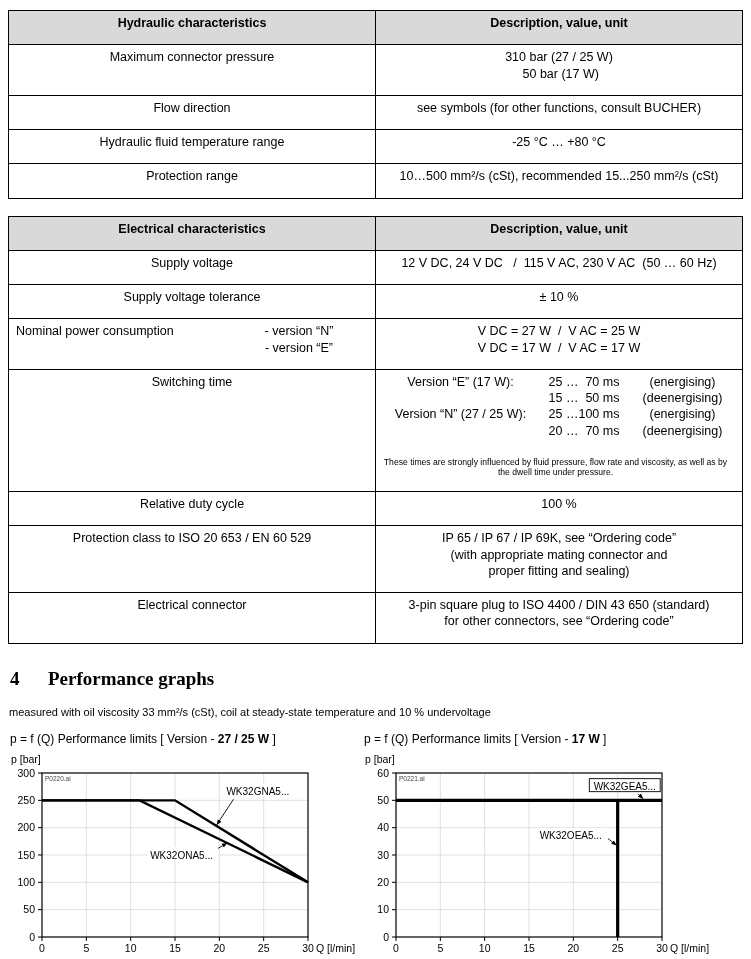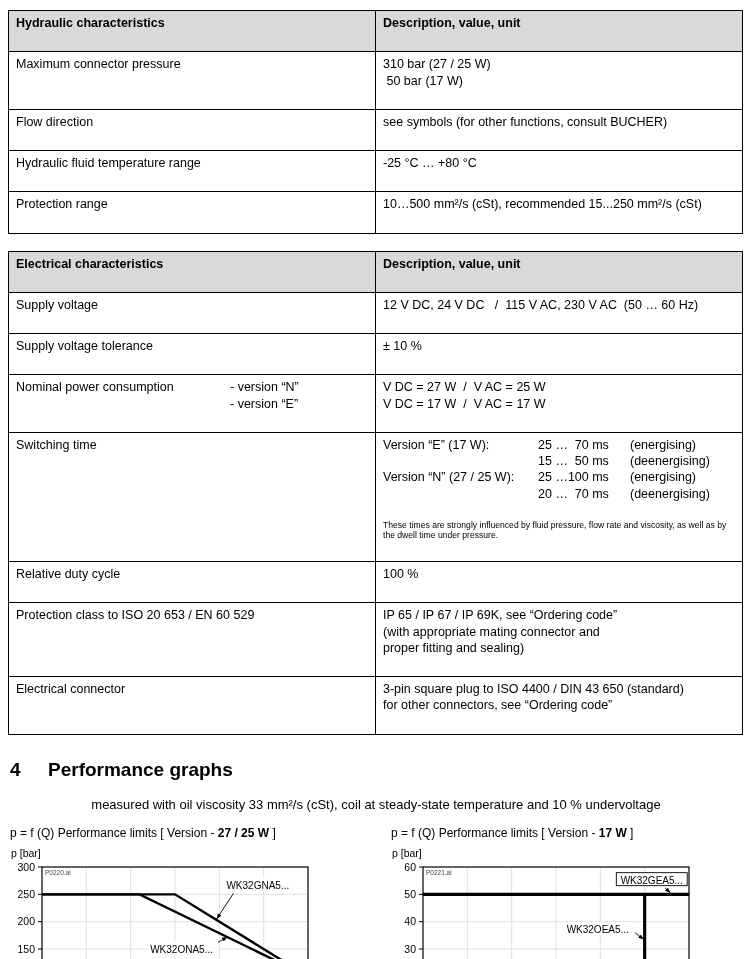--- a/index.html
+++ b/index.html
@@ -1,36 +1,36 @@
 <!DOCTYPE html>
 <html><head>
 <meta charset="utf-8">
 <style>
   * { margin:0; padding:0; box-sizing:border-box; }
   html, body { background:#fff; }
   body { width:751px; height:959px; font-family:"Liberation Sans", sans-serif; color:#000; overflow:hidden; }
   .page { padding:10px 8px 0; }
 
   table.spec { width:100%; border-collapse:collapse; table-layout:fixed; font-size:12.5px; line-height:1.3; }
-  .spec th, .spec td { border:1px solid #000; padding:4px 7px 20px; vertical-align:top; text-align:left; }
+  .spec th, .spec td { border:1px solid #000; padding:4px 7px 13px; vertical-align:top; text-align:center; }
   .spec th { background:#d9d9d9; font-weight:bold; }
   .gap { height:17px; }
   .pre { white-space:pre-wrap; }
 
   .npc { display:flex; }
   .npc .sub { margin-left:auto; width:138px; }
 
   .sw-grid { display:grid; grid-template-columns:155px 92px auto; }
   .sw-note { font-size:8.6px; line-height:1.25; margin-top:18px; max-width:345px; }
 
-  h2.section { font-size:19px; margin:24px 0 16px 2px; }
+  h2.section { font-size:19px; margin:24px 0 16px 2px;font-family:Liberation Serif, serif; }
   h2.section .num { display:inline-block; width:38px; }
-  p.intro { font-size:13px; margin:0 0 14px 1px;text-align:center; }
-
-  .charts { display:flex; gap:27px; }
+  p.intro { font-size:11px; margin:0 0 14px 1px; }
+
+  .charts { display:flex; }
   .chart { width:354px; }
   .chart-title { font-size:12px; padding-left:2px; margin-bottom:3px; }
   svg.cc { display:block; width:354px; height:206px; font-family:"Liberation Sans", sans-serif; }
 </style>
 </head>
 <body>
 
 <div class="page">
 
   <table class="spec">

